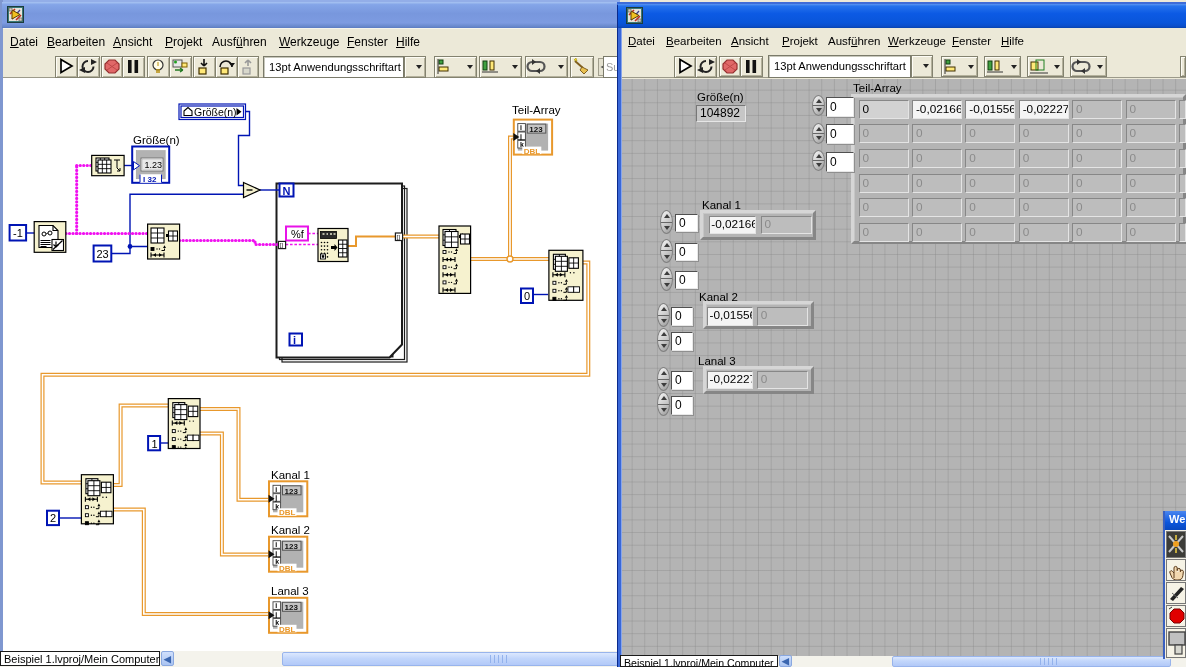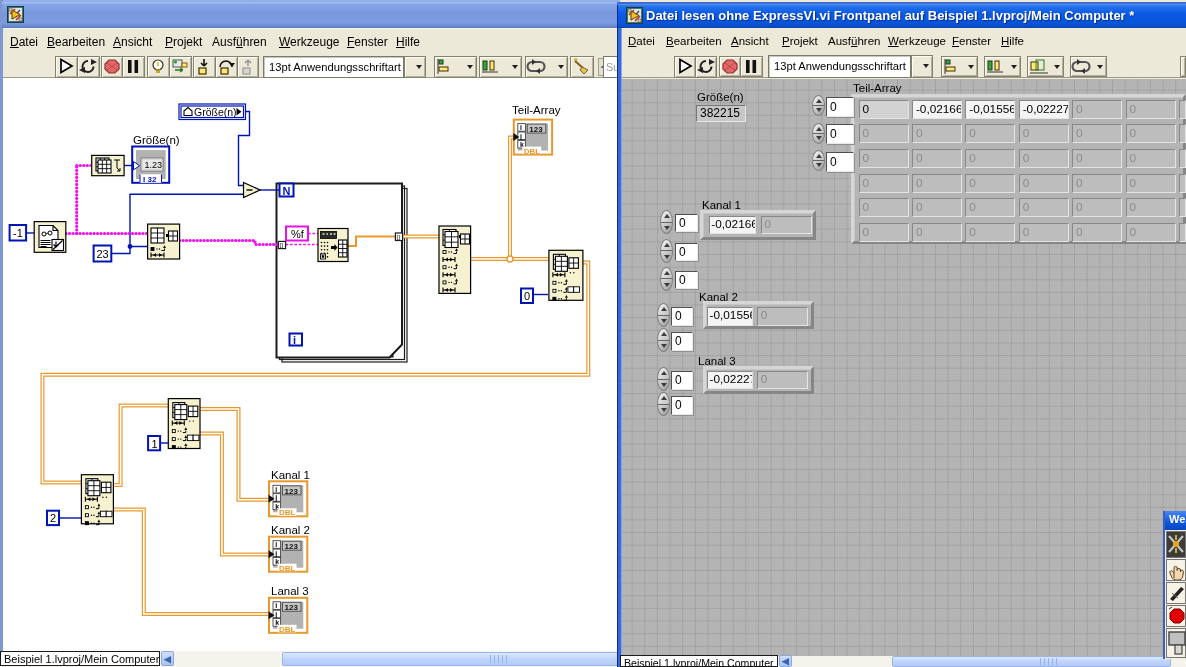--- a/index.html
+++ b/index.html
@@ -537,22 +537,20 @@
  background:linear-gradient(180deg,#5a96f2 0%,#2572ec 9%,#0c5ae4 40%,#0955da 78%,#0a4ecb 92%,#0843ae 100%);"></div>
 <div class="abs" style="left:626px;top:7px;width:17px;height:17px;"><svg width="17" height="17" viewBox="0 0 17 17">
         <rect x="0.5" y="0.5" width="16" height="16" fill="#3a7a78" stroke="#1c3c3c"></rect>
         <rect x="2" y="2" width="13" height="13" fill="#e8e4da"></rect>
         <path d="M3,8 L8,3 M9,14 L14,9" stroke="#c03020" stroke-width="1.6"></path>
         <path d="M5,13 L13,4" stroke="#3a3a8a" stroke-width="1.2"></path>
         <polygon points="5,4 13,8.5 5,13" fill="#f0c020" stroke="#604000" stroke-width="1"></polygon>
         <rect x="2" y="2" width="3" height="3" fill="#d8d0c0" stroke="#555" stroke-width="0.6"></rect>
         <rect x="12" y="12" width="3" height="3" fill="#d8d0c0" stroke="#555" stroke-width="0.6"></rect>
       </svg></div>
-<div class="abs" style="left:646px;top:8px;font-size:13px;font-weight:bold;color:#fff;
- letter-spacing:0px;text-shadow:1px 1px 1px rgba(0,20,80,.6);white-space:pre;">Datei lesen ohne ExpressVI.vi Frontpanel auf Beispiel 1.lvproj/Mein Computer *</div>
 
 <div class="abs" style="left:622px;top:28px;width:564px;height:23px;background:#ece9d8;"></div>
 <div class="menu rm" style="left:628px;top:35px;"><u>D</u>atei</div>
 <div class="menu rm" style="left:666px;top:35px;"><u>B</u>earbeiten</div>
 <div class="menu rm" style="left:731px;top:35px;"><u>A</u>nsicht</div>
 <div class="menu rm" style="left:782px;top:35px;"><u>P</u>rojekt</div>
 <div class="menu rm" style="left:828px;top:35px;">Ausf<u>ü</u>hren</div>
 <div class="menu rm" style="left:888px;top:35px;"><u>W</u>erkzeuge</div>
 <div class="menu rm" style="left:952px;top:35px;"><u>F</u>enster</div>
 <div class="menu rm" style="left:1001px;top:35px;"><u>H</u>ilfe</div>
@@ -617,21 +615,21 @@
         <polygon points="14,11 10,14 14,17" fill="#333"></polygon>
       </svg>
       <span style="position:absolute;right:3px;top:8px;width:0;height:0;border-left:3.5px solid transparent;border-right:3.5px solid transparent;border-top:4px solid #222;"></span>
     </div>
     <div class="tbtn" style="left:1180px;top:56px;width:6px;height:21px;"></div>
 
 <div class="abs" style="left:622px;top:79px;width:564px;height:577px;background:#b4b4b4;
  background-image:linear-gradient(rgba(136,136,136,.38) 1px,transparent 1px),linear-gradient(90deg,rgba(136,136,136,.38) 1px,transparent 1px);
  background-size:12.65px 12.65px;background-position:-3px -2px;"></div>
 <div class="lbl" style="left:697px;top:91px;">Größe(n)</div>
-    <div class="abs" style="left:696px;top:105px;width:50px;height:17px;background:#c6c6c6;border-top:1px solid #777;border-left:1px solid #777;border-bottom:1px solid #e6e6e6;border-right:1px solid #e6e6e6;font-size:12px;line-height:15px;padding-left:3px;">382215</div>
+    <div class="abs" style="left:696px;top:105px;width:50px;height:17px;background:#c6c6c6;border-top:1px solid #777;border-left:1px solid #777;border-bottom:1px solid #e6e6e6;border-right:1px solid #e6e6e6;font-size:12px;line-height:15px;padding-left:3px;">104892</div>
     <div class="lbl" style="left:853px;top:82px;">Teil-Array</div>
     <div class="abs" style="left:851px;top:94px;width:335px;height:150px;background:#b4b4b4;border:3px solid;border-color:#d6d6d6 #868686 #868686 #d6d6d6;box-shadow:inset 1px 1px 0 #c6c6c6;"></div>
     <div class="spin" style="left:812px;top:95.0px;height:21px;"></div>
     <div class="abs" style="left:815.5px;top:99.0px;width:0;height:0;border-left:3px solid transparent;border-right:3px solid transparent;border-bottom:4px solid #3c3c3c;"></div>
     <div class="abs" style="left:815.5px;top:108.0px;width:0;height:0;border-left:3px solid transparent;border-right:3px solid transparent;border-top:4px solid #3c3c3c;"></div>
     <div class="abs" style="left:813px;top:105.0px;width:11px;height:1px;background:#666;"></div>
     <div class="ibox" style="left:826px;top:96.5px;width:28px;height:20px;line-height:18px;">0</div>
     <div class="spin" style="left:812px;top:122.6px;height:21px;"></div>
     <div class="abs" style="left:815.5px;top:126.6px;width:0;height:0;border-left:3px solid transparent;border-right:3px solid transparent;border-bottom:4px solid #3c3c3c;"></div>
     <div class="abs" style="left:815.5px;top:135.6px;width:0;height:0;border-left:3px solid transparent;border-right:3px solid transparent;border-top:4px solid #3c3c3c;"></div>

